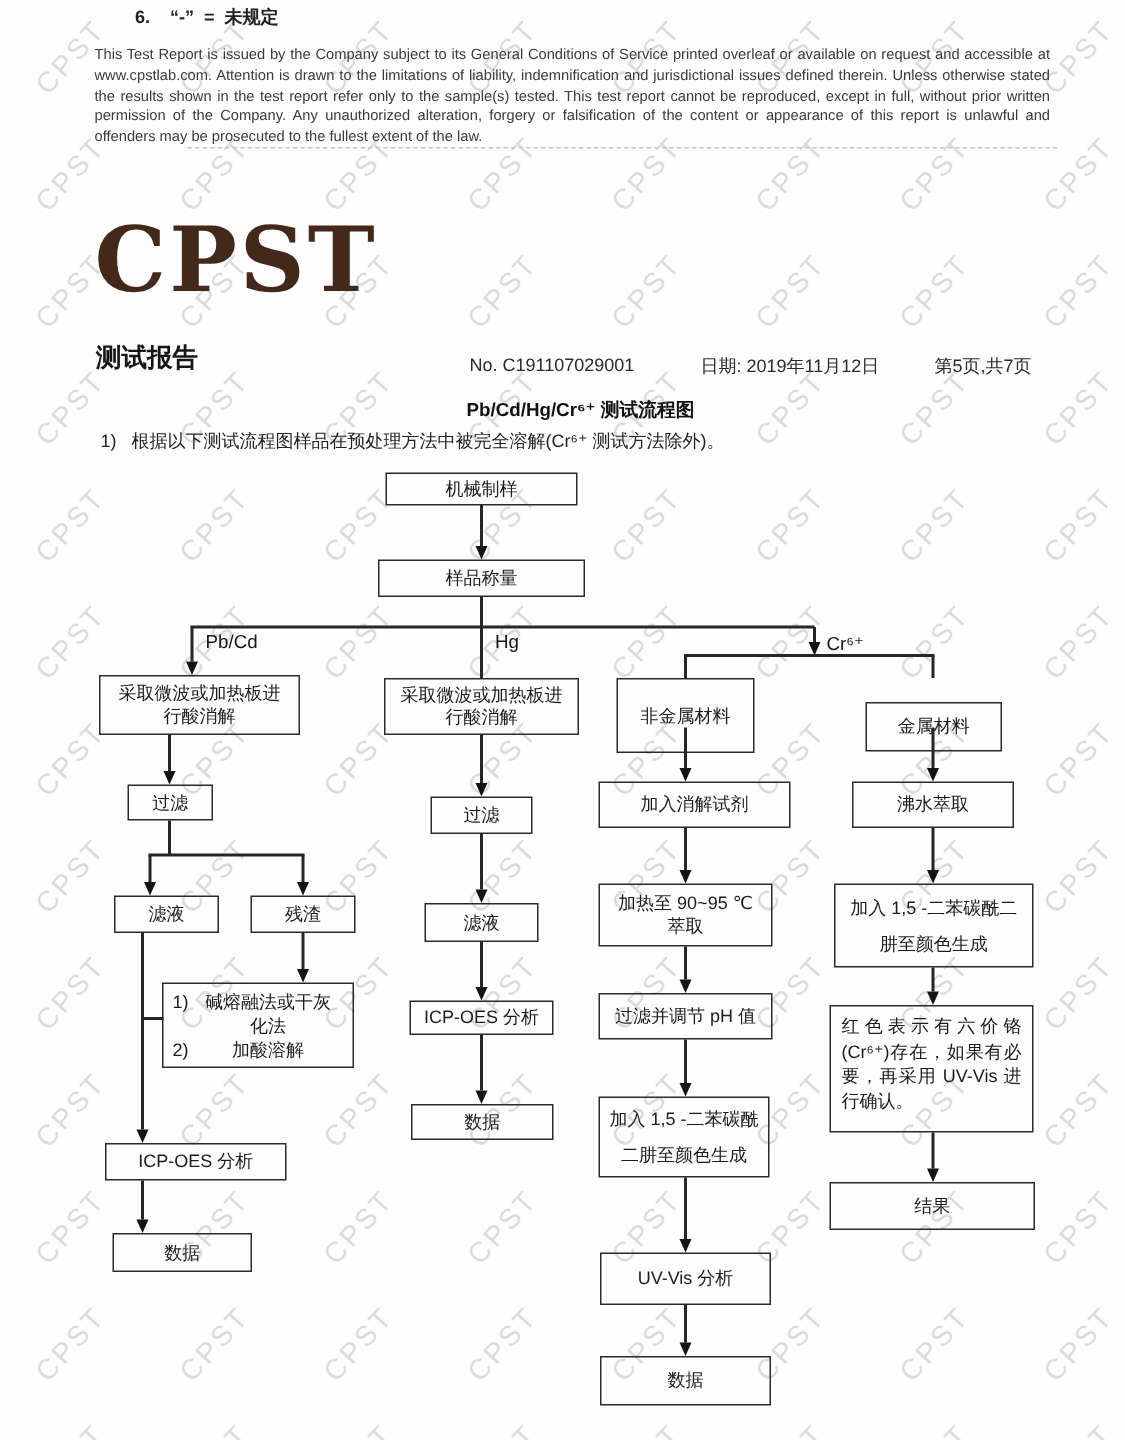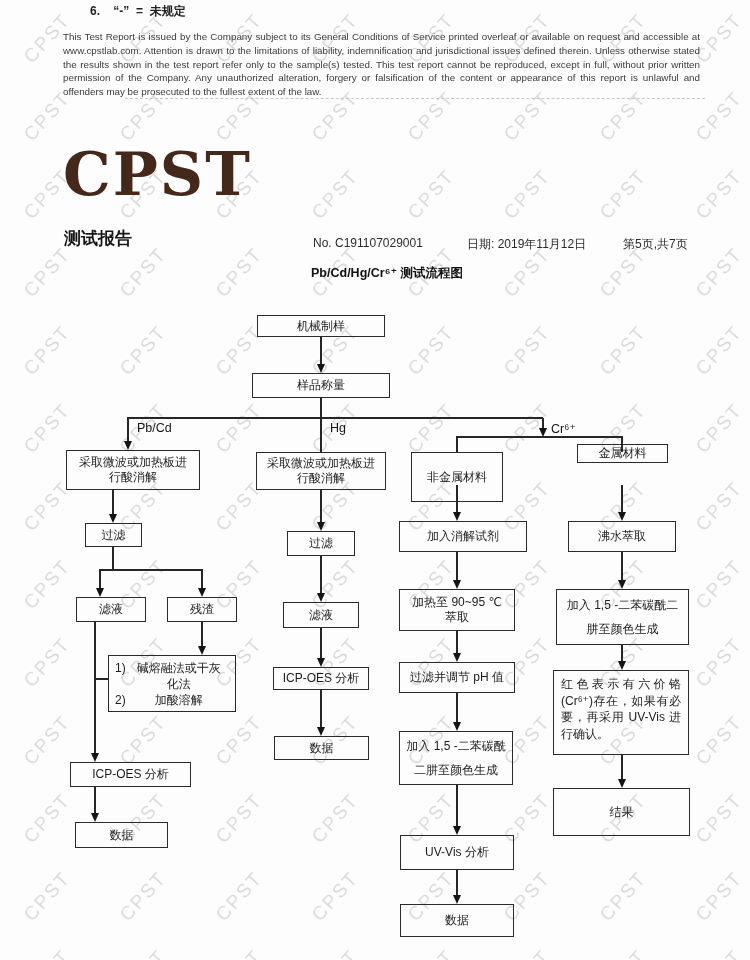--- a/index.html
+++ b/index.html
@@ -51,30 +51,31 @@
   <div id="disclaimer" class="abs">This Test Report is issued by the Company subject to its General Conditions of Service printed overleaf or available on request and accessible at www.cpstlab.com. Attention is drawn to the limitations of liability, indemnification and jurisdictional issues defined therein. Unless otherwise stated the results shown in the test report refer only to the sample(s) tested. This test report cannot be reproduced, except in full, without prior written permission of the Company. Any unauthorized alteration, forgery or falsification of the content or appearance of this report is unlawful and offenders may be prosecuted to the fullest extent of the law.</div>
   <div id="dashrule" class="abs"></div>
 
   <div id="logo" class="abs">CPST</div>
   <div id="cn-title" class="abs">测试报告</div>
   <div id="report-no" class="abs">No. C191107029001</div>
   <div id="report-date" class="abs">日期: 2019年11月12日</div>
   <div id="page-info" class="abs">第5页,共7页</div>
 
   <div id="flow-title" class="abs">Pb/Cd/Hg/Cr⁶⁺ 测试流程图</div>
+  <div id="note1" class="abs">1)   根据以下测试流程图样品在预处理方法中被完全溶解(Cr⁶⁺ 测试方法除外)。</div>
 
   <div>
 
     <div class="node" style="left:257px;top:315px;width:128px;height:22px;">机械制样</div>
     <div class="node" style="left:252px;top:373px;width:138px;height:25px;">样品称量</div>
 
     <div class="node" style="left:66px;top:450px;width:134px;height:40px;padding:0 10px;">采取微波或加热板进行酸消解</div>
     <div class="node" style="left:256px;top:452px;width:130px;height:38px;padding:0 8px;">采取微波或加热板进行酸消解</div>
     <div class="node" style="left:411px;top:452px;width:92px;height:50px;">非金属材料</div>
-    <div class="node" style="left:577px;top:444px;width:91px;height:19px;text-align:right;">金属材料</div>
+    <div class="node" style="left:577px;top:468px;width:91px;height:33px;text-align:right;">金属材料</div>
 
     <div class="node" style="left:85px;top:523px;width:57px;height:24px;">过滤</div>
     <div class="node" style="left:287px;top:531px;width:68px;height:25px;">过滤</div>
     <div class="node" style="left:399px;top:521px;width:128px;height:31px;">加入消解试剂</div>
     <div class="node" style="left:568px;top:521px;width:108px;height:31px;">沸水萃取</div>
 
     <div class="node" style="left:76px;top:597px;width:70px;height:25px;">滤液</div>
     <div class="node" style="left:167px;top:597px;width:70px;height:25px;">残渣</div>
     <div class="node" style="left:283px;top:602px;width:76px;height:26px;">滤液</div>
     <div class="node" style="left:399px;top:589px;width:116px;height:42px;padding:0 7px;">加热至 90~95 ℃ 萃取</div>
@@ -90,21 +91,21 @@
         <span class="txt">加酸溶解</span>
       </div>
     </div>
     <div class="node" style="left:273px;top:667px;width:96px;height:23px;">ICP-OES 分析</div>
     <div class="node" style="left:399px;top:662px;width:116px;height:31px;">过滤并调节 pH 值</div>
     <div class="node left" style="left:553px;top:670px;width:136px;height:85px;padding:5px 7px;line-height:16.5px;text-align:justify;align-items:flex-start;">红色表示有六价铬(Cr⁶⁺)存在，如果有必要，再采用 UV-Vis 进行确认。</div>
 
     <div class="node" style="left:70px;top:762px;width:121px;height:25px;">ICP-OES 分析</div>
     <div class="node" style="left:274px;top:736px;width:95px;height:24px;">数据</div>
     <div class="node left" style="left:399px;top:731px;width:114px;height:54px;padding:2px 5px;line-height:24px;">加入 1,5 -二苯碳酰二肼至颜色生成</div>
-    <div class="node" style="left:553px;top:788px;width:137px;height:48px;">结果</div>
+    <div class="node" style="left:553px;top:788px;width:137px;height:32px;">结果</div>
 
     <div class="node" style="left:75px;top:822px;width:93px;height:26px;">数据</div>
     <div class="node" style="left:400px;top:835px;width:114px;height:35px;">UV-Vis 分析</div>
     <div class="node" style="left:400px;top:904px;width:114px;height:33px;">数据</div>
 
     <div class="blabel" style="left:137px;top:421px;">Pb/Cd</div>
     <div class="blabel" style="left:330px;top:421px;">Hg</div>
     <div class="blabel" style="left:551px;top:421px;">Cr⁶⁺</div>
 
     <div class="vl" style="left:320px;top:336px;height:28px;"></div>

